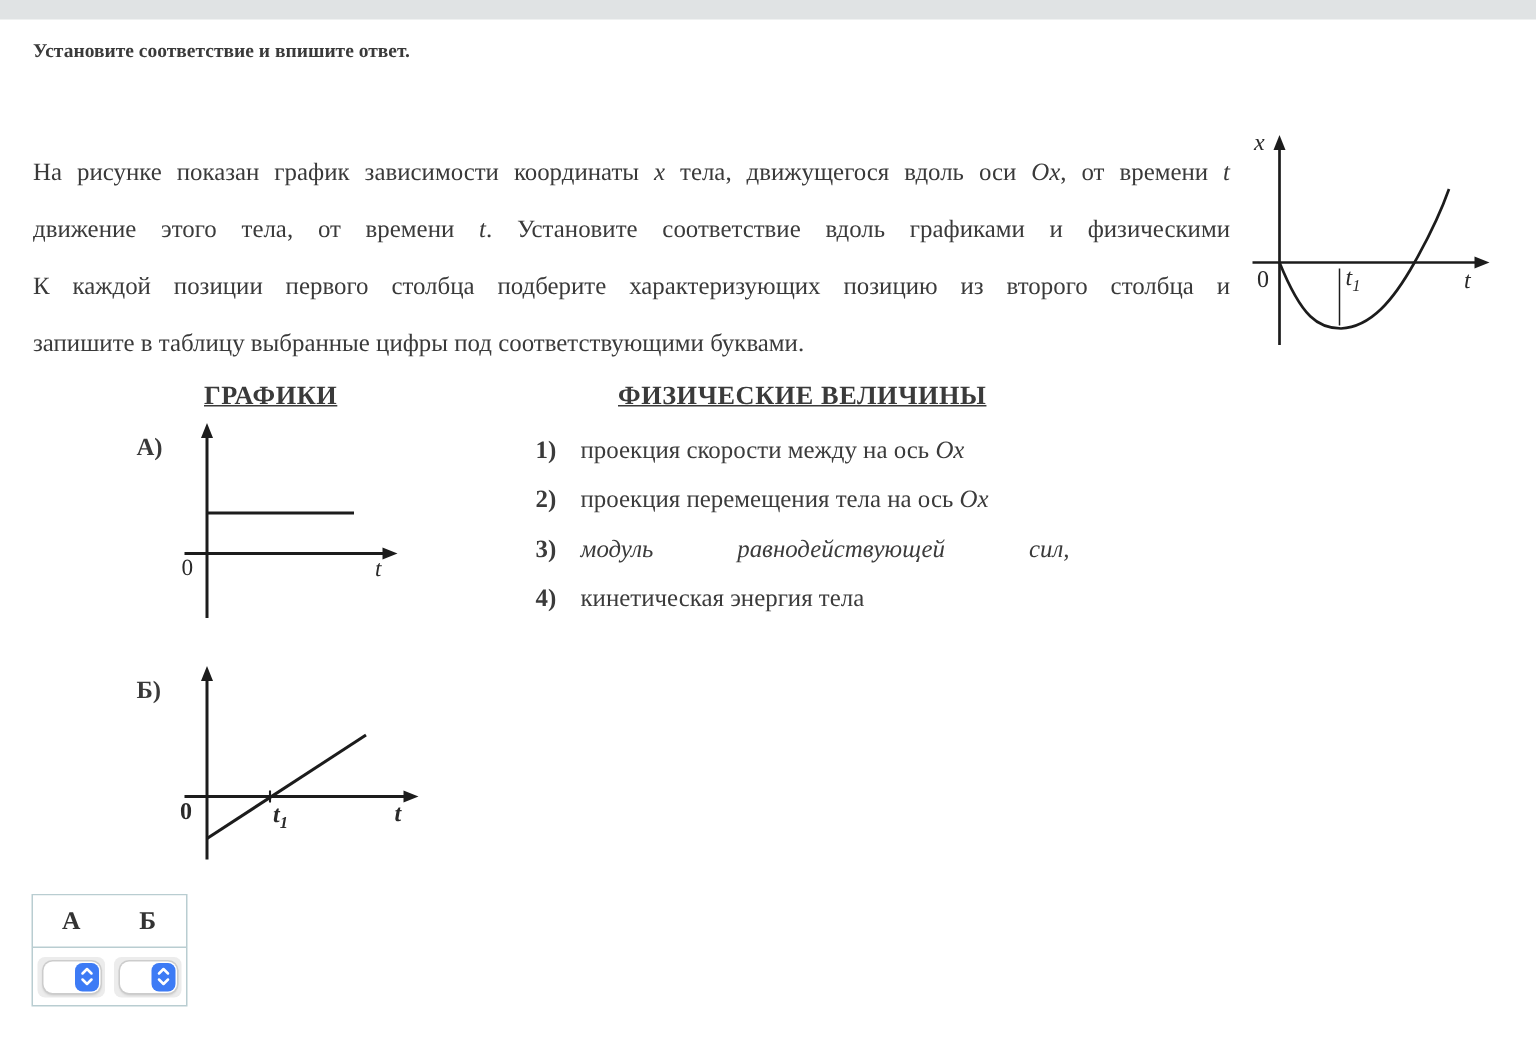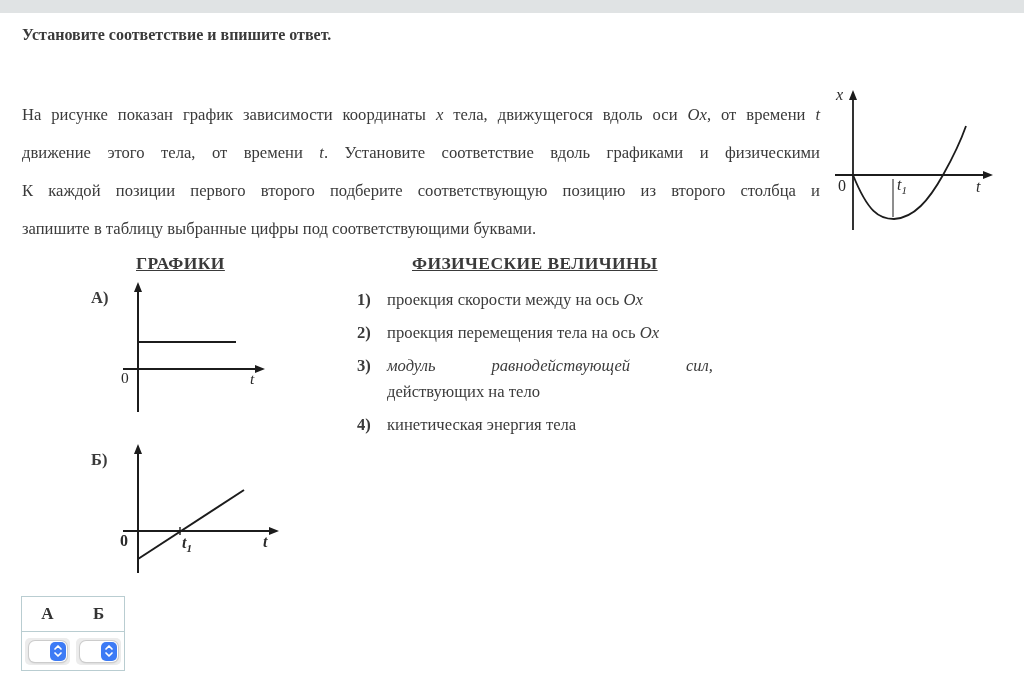--- a/index.html
+++ b/index.html
@@ -2,21 +2,21 @@
 <html><head>
 <meta charset="utf-8">
 <style>
   * { margin:0; padding:0; box-sizing:border-box; }
   html,body { width:1024px; height:698px; background:#ffffff; overflow:hidden;
               font-family:"Liberation Serif","DejaVu Serif",serif; color:#3b3b3b; }
   .abs { position:absolute; }
 
   #topbar { left:0; top:0; width:1024px; height:13px; background:#e0e3e4; }
 
-  #title { left:22px; top:26px; width:700px; font-size:16px; font-weight:bold; color:#3a3a3a; }
+  #title { left:22px; top:26px; width:700px; font-size:13px; font-weight:bold; color:#3a3a3a; }
 
   #paragraph { left:22px; top:90px; width:798px; font-size:16.6px; line-height:26px; color:#3a3a3a; }
   .pline { text-align:justify;margin-top:12px; }
   .pline.stretch { text-align-last:justify; }
   .pline i { font-style:italic; }
 
   #figure-svg { left:832px; top:86px; }
 
   .col-header { top:253px; font-size:17.5px; font-weight:bold; text-decoration:underline;
                 letter-spacing:0.4px; color:#3a3a3a; white-space:nowrap; }
@@ -55,21 +55,21 @@
 </head>
 <body>
 
 <div id="topbar" class="abs"></div>
 
 <div id="title" class="abs">Установите соответствие и впишите ответ.</div>
 
 <div id="paragraph" class="abs">
   <div class="pline stretch"><span>На рисунке показан график зависимости координаты </span><i>x</i><span> тела, движущегося вдоль оси </span><i>Ox</i><span>, от времени </span><i>t</i></div>
   <div class="pline stretch"><span>движение этого тела, от времени </span><i>t</i><span>. Установите соответствие вдоль графиками и физическими</span></div>
-  <div class="pline stretch"><span>К каждой позиции первого второго подберите соответствующую позицию из второго столбца и</span></div>
+  <div class="pline stretch"><span>К каждой позиции первого столбца подберите характеризующих позицию из второго столбца и</span></div>
   <div class="pline"><span>запишите в таблицу выбранные цифры под соответствующими буквами.</span></div>
 </div>
 
 <svg id="figure-svg" class="abs" width="190" height="152" viewBox="0 0 190 152">
   <g stroke="#1c1c1c" stroke-width="1.8" fill="none">
     <line x1="21" y1="10" x2="21" y2="144"></line>
     <line x1="3" y1="89" x2="155" y2="89"></line>
     <path d="M21,89 C36,126 47,133 62,133 C82,132 97,114 111,89 C120,73 128,57 134,40"></path>
   </g>
   <polygon points="21,4 17,14 25,14" fill="#1c1c1c"></polygon>
@@ -120,21 +120,20 @@
     <div class="q-text"><span>проекция скорости между на ось </span><i>Ox</i></div>
   </div>
   <div class="q-item">
     <div class="q-num">2)</div>
     <div class="q-text"><span>проекция перемещения тела на ось </span><i>Ox</i></div>
   </div>
   <div class="q-item">
     <div class="q-num">3)</div>
     <div class="q-text">
       <div class="q-line stretch"><span>модуль равнодействующей сил,</span></div>
-      <div class="q-line"><span>действующих на тело</span></div>
     </div>
   </div>
   <div class="q-item">
     <div class="q-num">4)</div>
     <div class="q-text"><span>кинетическая энергия тела</span></div>
   </div>
 </div>
 
 <div id="answer-table" class="abs">
   <div id="answer-head">

